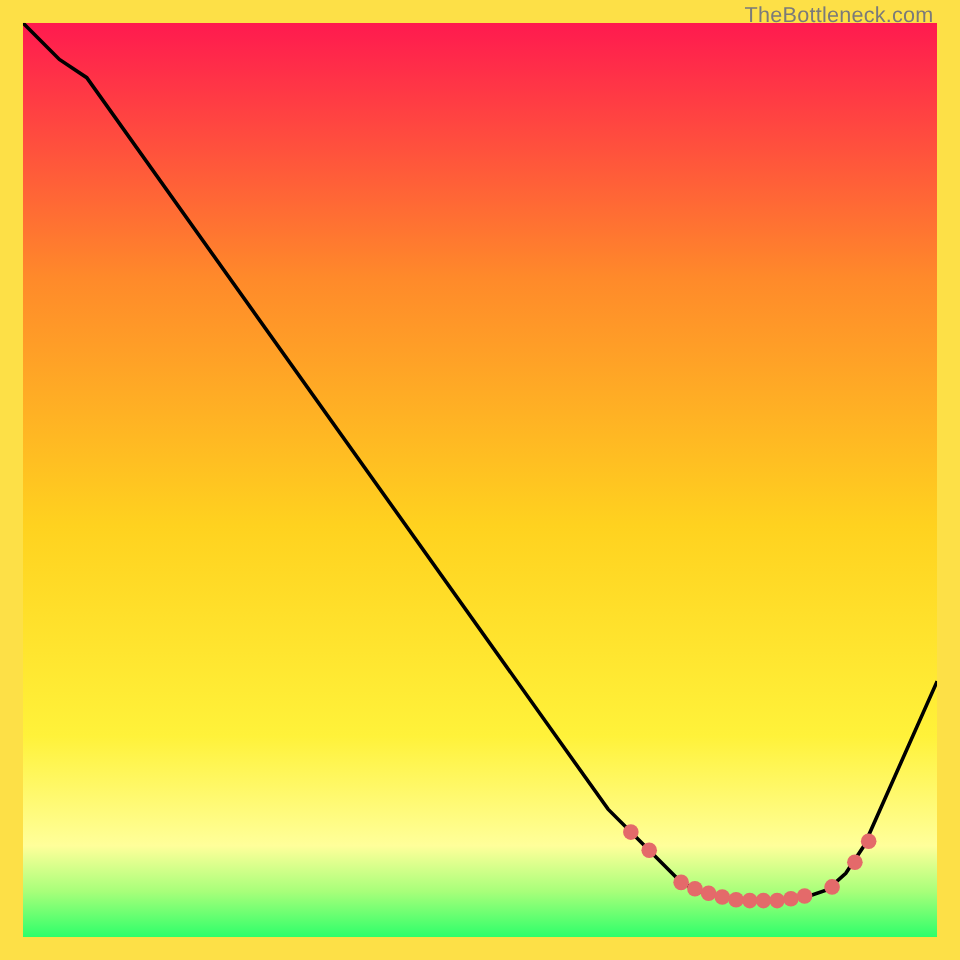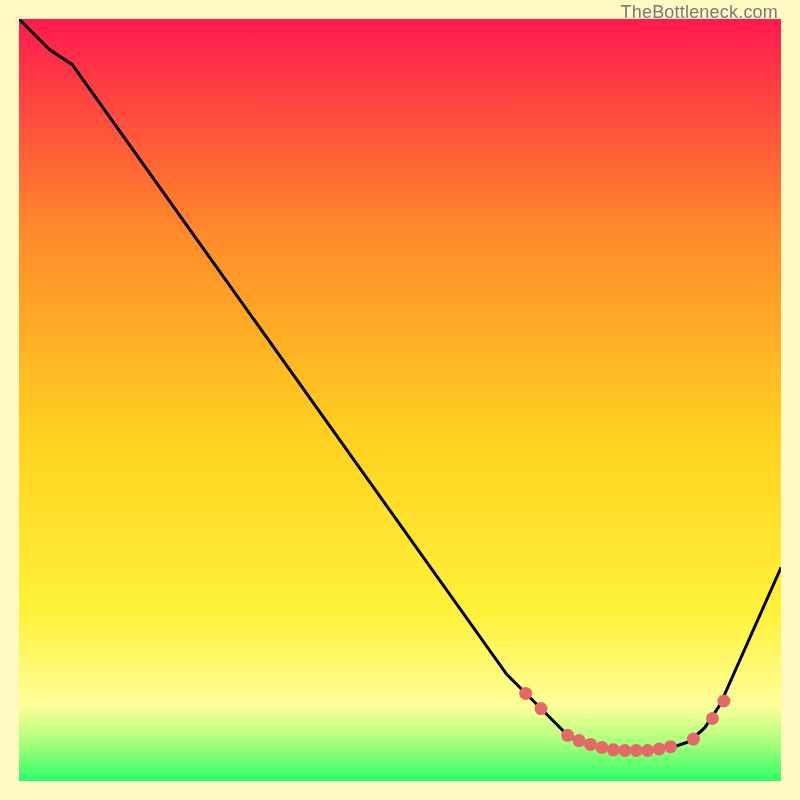--- a/index.html
+++ b/index.html
@@ -8,21 +8,21 @@
     width: 800px;
     height: 800px;
     background: #000;
     overflow: hidden;
     font-family: Arial, Helvetica, sans-serif;
   }
   .canvas {
     position: relative;
     width: 800px;
     height: 800px;
-    background: #fef9c3;
+    background: #fde047;
   }
   .plot-area {
     position: absolute;
     left: 19px;
     top: 19px;
     width: 762px;
     height: 762px;
     overflow: hidden;
   }
   .gradient-bg {

